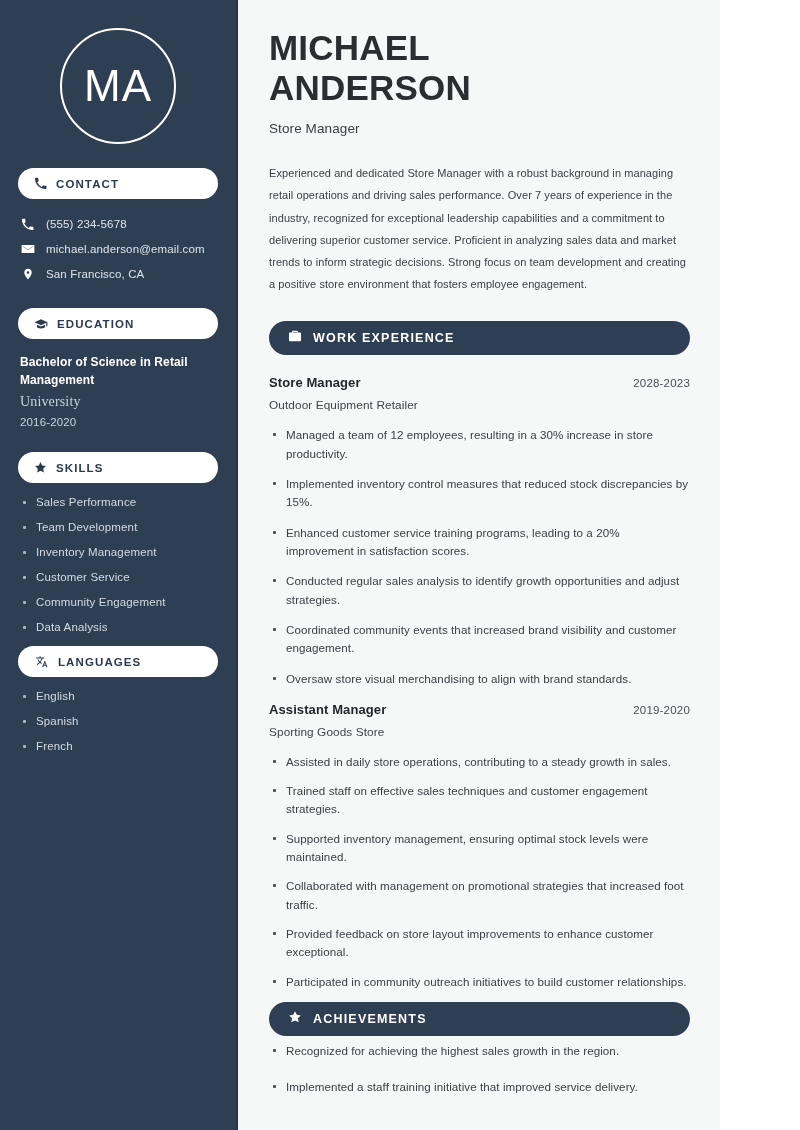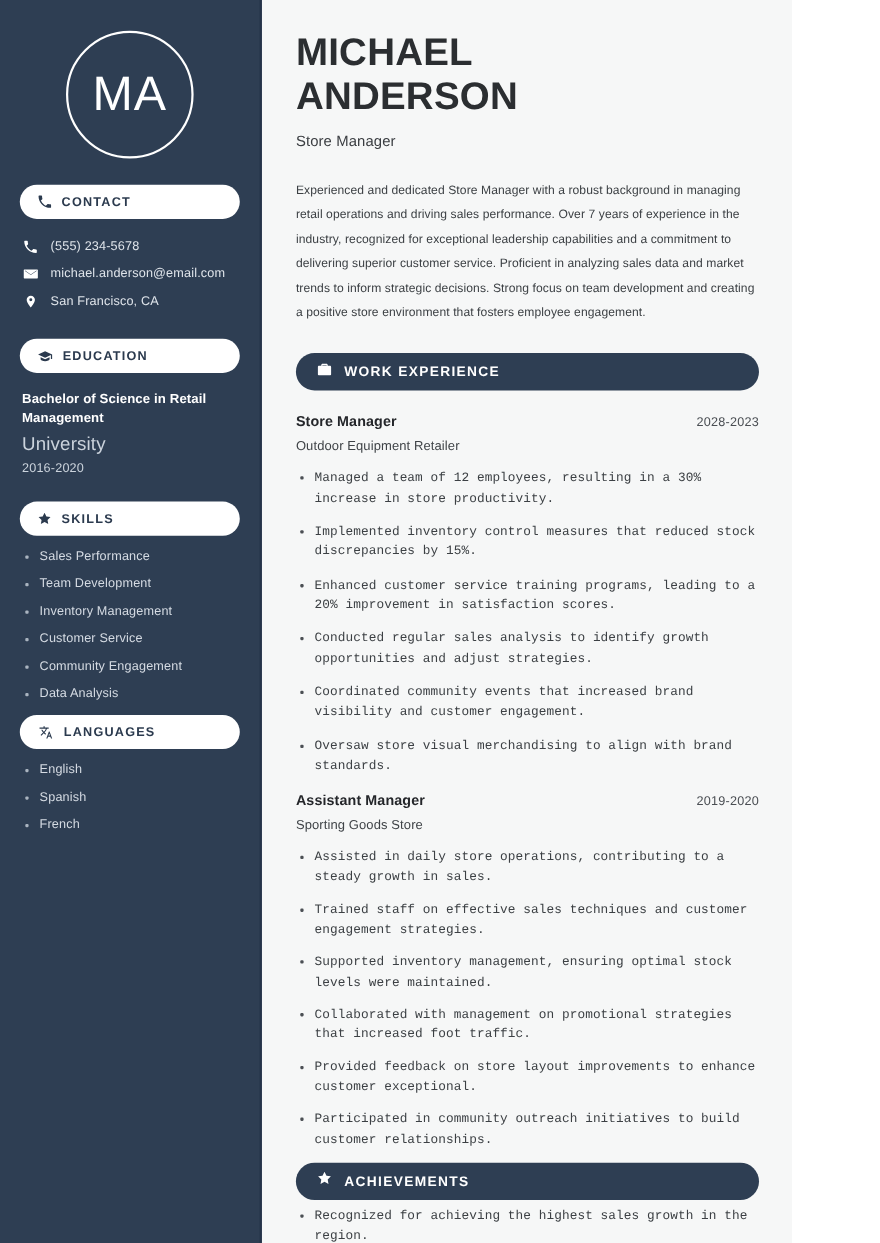--- a/index.html
+++ b/index.html
@@ -90,23 +90,24 @@
   .edu-block { margin-top: 14px; padding: 0 2px; }
   .edu-degree {
     color: #ffffff;
     font-size: 12px;
     font-weight: bold;
     line-height: 1.52;
     letter-spacing: 0.1px;
   }
   .edu-school {
     color: #cbd3dc;
-    font-size: 17px;
+    font-size: 14px;
     margin-top: 5px;
     letter-spacing: 0.15px;
+    font-family: Liberation Serif, serif;
   }
   .edu-years {
     color: #cbd3dc;
     font-size: 11.5px;
     margin-top: 6px;
     letter-spacing: 0.15px;
   }
 
   .side-list { margin-top: 13px; padding: 0 2px; list-style: none; }
   .side-list li {
@@ -193,21 +194,21 @@
     letter-spacing: 0.2px;
     white-space: nowrap;
   }
   .job-org {
     color: #3f4347;
     font-size: 11.8px;
     margin-top: 8px;
     letter-spacing: 0.1px;
   }
 
-  .bullets { list-style: none; margin-top: 14px; font-family: Liberation Mono, monospace; }
+  .bullets { list-style: none; margin-top: 14px; }
   .bullets li {
     position: relative;
     color: #3c4044;
     font-size: 11.6px;
     line-height: 1.58;
     padding-left: 17px;
     margin-bottom: 12px;
     letter-spacing: 0.07px;
   }
   .bullets li::before {

